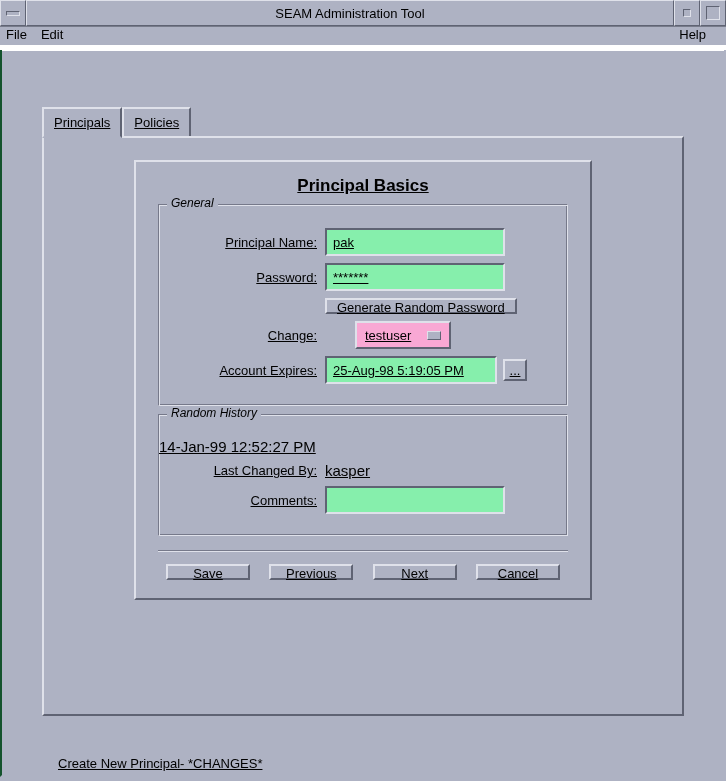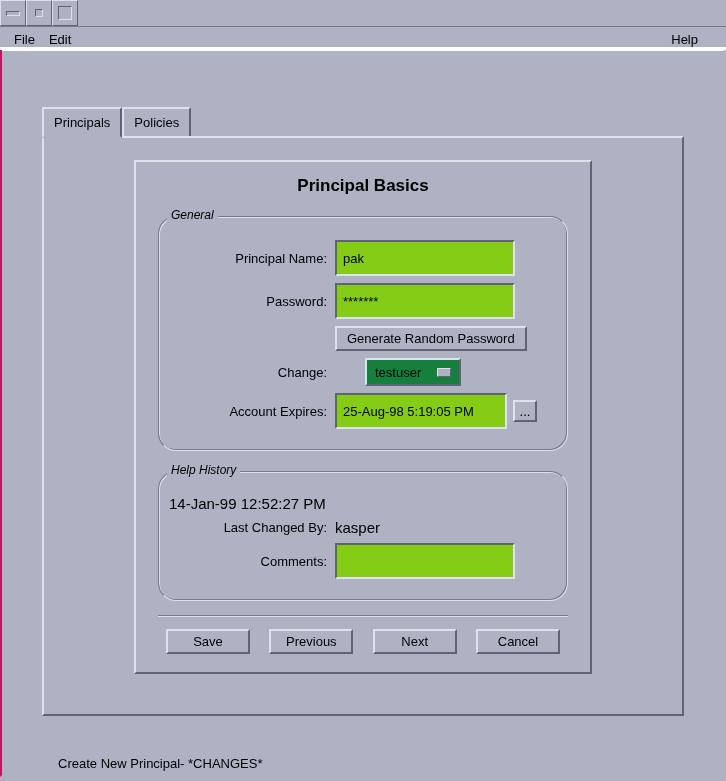--- a/index.html
+++ b/index.html
@@ -72,39 +72,40 @@
     border-bottom: 1px solid #5f6373;
     display: flex;
     align-items: center;
     justify-content: center;
     font-size: 13px;
   }
   
   .menubar {
     height: 24px;
     display: flex;
-    align-items: flex-end;
-    padding: 0 14px;
-    border-bottom: 4px solid #ffffff;
+    align-items: flex-start;
+    padding: 0 6px;
+    border-bottom: 6px solid #ffffff;
     box-sizing: border-box;
   }
   .menubar .menu-item {
     margin-right: 14px;
     font-size: 13px;
   }
   .menubar .spacer { flex: 1; }
   
   .client {
     position: absolute;
     left: 0; right: 0; top: 50px; bottom: 4px;
-    border-left: 2px solid #be185d;
+    border-left: 2px solid #14532d;
     border-right: 2px solid #aeb2c3;
     border-bottom: 2px solid #aeb2c3;
     box-sizing: border-box;
     padding: 58px 40px 0 40px;
+    text-decoration: underline;
   }
   
   .tabstrip {
     display: flex;
     align-items: flex-end;
     height: 28px;
     position: relative;
     z-index: 2;
   }
   .tab {
@@ -147,28 +148,27 @@
   }
   .panel h2 {
     text-align: center;
     font-size: 17px;
     font-weight: bold;
     margin: 0 0 6px 0;
   }
   
   .groupbox {
     position: relative;
-    margin-top: 20px;
-    padding: 16px 10px 14px 10px;
+    margin-top: 8px;
+    padding: 16px 10px 14px 0;
     border-top: 1px solid #76798a;
     border-left: 1px solid #76798a;
     border-right: 1px solid #dfe1ea;
     border-bottom: 1px solid #dfe1ea;
     box-shadow: inset 1px 1px 0 #dfe1ea, inset -1px -1px 0 #76798a;
-    border-radius: 18px;
   }
   .groupbox .legend {
     position: absolute;
     top: -9px;
     left: 8px;
     background: #aeb2c3;
     padding: 0 4px;
     font-style: italic;
     font-size: 12px;
   }
@@ -182,55 +182,55 @@
     width: 158px;
     text-align: right;
     padding-right: 8px;
     font-size: 13px;
     white-space: nowrap;
   }
   .row .val {
     font-size: 15px;
   }
   .text-input {
-    height: 36px;
+    height: 28px;
     width: 180px;
     box-sizing: border-box;
-    background: #84cc16;
+    background: #86efac;
     border-top: 2px solid #5f6373;
     border-left: 2px solid #5f6373;
     border-right: 2px solid #dfe1ea;
     border-bottom: 2px solid #dfe1ea;
     padding: 0 6px;
     font-family: inherit;
     font-size: 13px;
   }
   .text-input.short { width: 172px; }
   .btn {
-    height: 25px;
+    height: 16px;
     background: #aeb2c3;
     border-top: 2px solid #dfe1ea;
     border-left: 2px solid #dfe1ea;
     border-right: 2px solid #5f6373;
     border-bottom: 2px solid #5f6373;
     padding: 0 10px;
     font-family: inherit;
     font-size: 13px;
     cursor: default;
   }
   .btn.small {
     height: 22px;
     width: 24px;
     padding: 0;
   }
   .optionmenu {
     display: inline-flex;
     align-items: center;
     height: 24px;
-    background: #15803d;
+    background: #f9a8d4;
     border-top: 2px solid #dfe1ea;
     border-left: 2px solid #dfe1ea;
     border-right: 2px solid #5f6373;
     border-bottom: 2px solid #5f6373;
     padding: 0 8px;
     font-size: 13px;
     gap: 16px;
   }
   .optionmenu .knob {
     width: 12px;
@@ -262,20 +262,21 @@
 </style>
 </head>
 <body>
 
 <div class="window">
 
   <div class="titlebar">
     <div class="tb-btn">
         <div class="dash"></div>
       </div>
+    <div class="tb-title">SEAM Administration Tool</div>
     <div class="tb-btn">
         <div class="dot"></div>
       </div>
     <div class="tb-btn">
         <div class="box"></div>
       </div>
   </div>
 
   <div class="menubar">
     <span class="menu-item">File</span>
@@ -324,21 +325,21 @@
 
           <div class="row">
             <span class="lbl">Account Expires:</span>
             <input class="text-input short" type="text" value="25-Aug-98 5:19:05 PM" style="">
             <span style="width:6px"></span>
             <button class="btn small">...</button>
           </div>
         </div>
 
         <div class="groupbox">
-          <span class="legend">Help History</span>
+          <span class="legend">Random History</span>
 
           <div class="row">
             <span class="val">14-Jan-99 12:52:27 PM</span>
           </div>
 
           <div class="row">
             <span class="lbl">Last Changed By:</span>
             <span class="val">kasper</span>
           </div>
 

